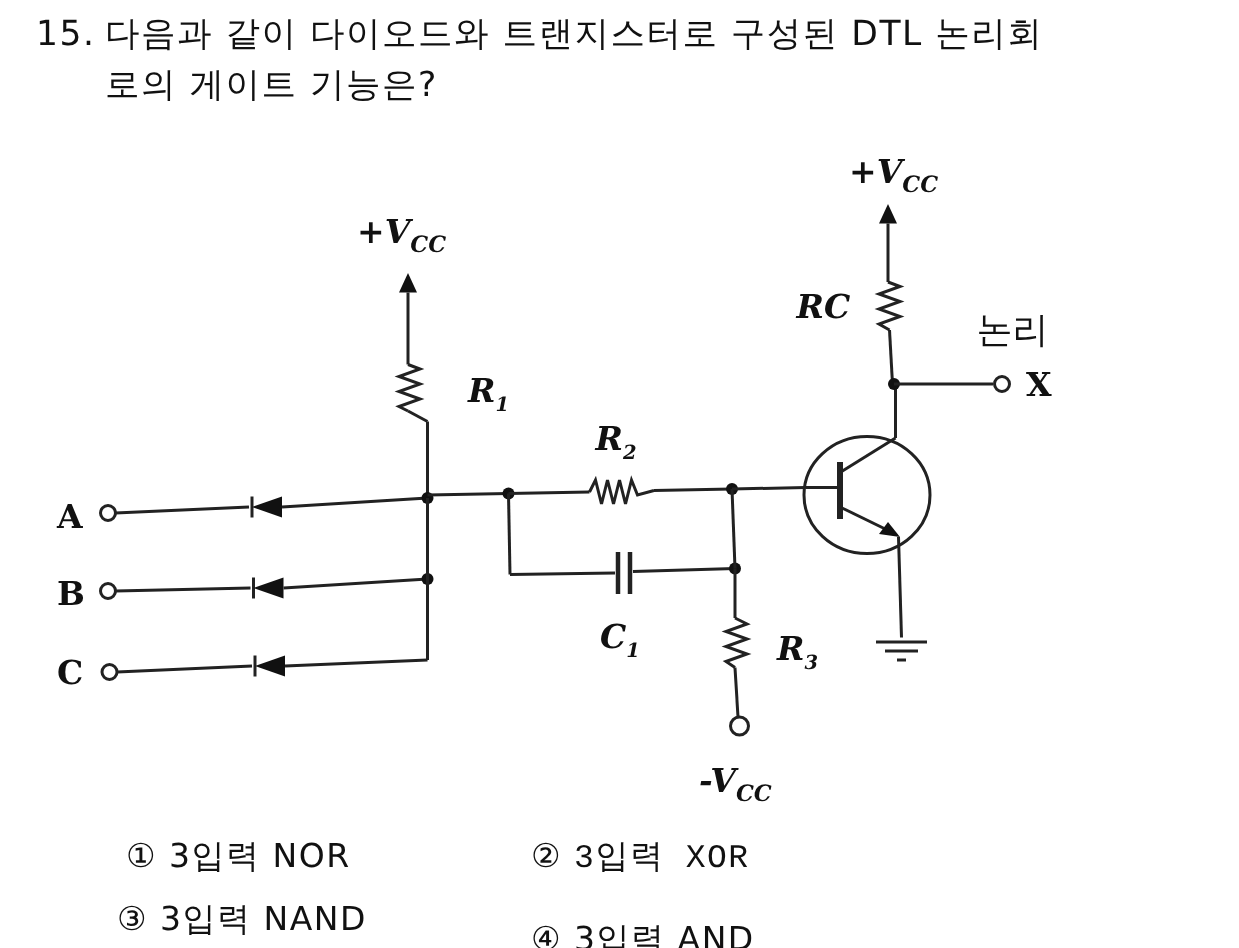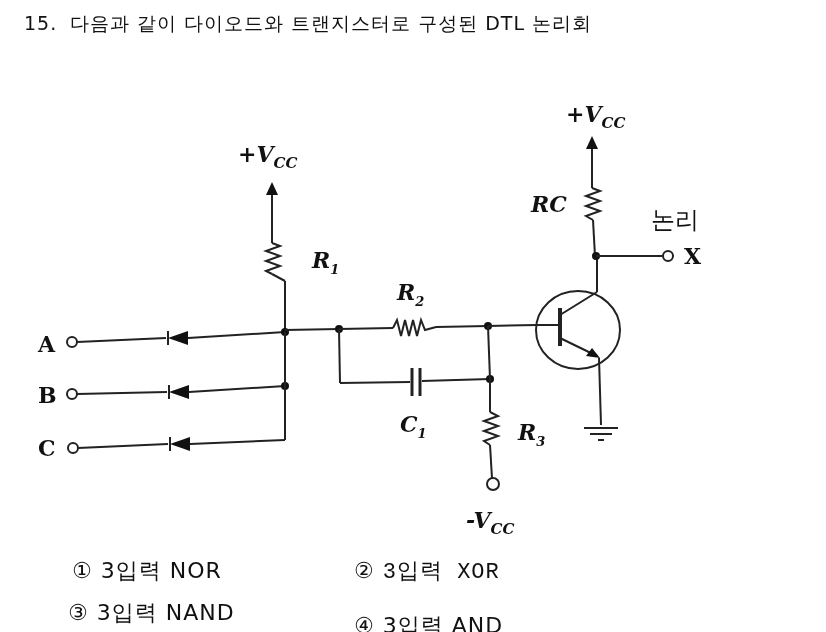--- a/index.html
+++ b/index.html
@@ -1,33 +1,34 @@
 <!DOCTYPE html>
 <html><head>
   <meta charset="utf-8">
   <style>
     html, body { margin: 0; padding: 0; background: #ffffff; }
     body { width: 826px; height: 632px; position: relative; overflow: hidden; font-family: "DejaVu Sans", sans-serif; color: #111; }
-    .question { position: absolute; left: 24px; top: 6px; font-size: 19px; line-height: 34px; letter-spacing: 1px; }
+    .question { position: absolute; left: 24px; top: 6px; font-size: 23px; line-height: 34px; letter-spacing: 1px; }
     .question .num { display: inline-block; width: 46px; }
     .question .line2 { padding-left: 46px; }
     .diagram { position: absolute; left: 0; top: 80px; width: 826px; height: 470px; }
     .diagram svg { width: 826px; height: 470px; }
     .svg-label { font-family: "DejaVu Serif", serif; font-style: italic; font-weight: bold; fill: #111; }
     .svg-label-plain { font-family: "DejaVu Serif", serif; font-weight: bold; fill: #111; }
     .svg-label-kr { font-family: "DejaVu Sans", sans-serif; fill: #111; }
     .options { position: absolute; left: 68px; top: 556px; font-size: 22px; }
     .opt { position: absolute; white-space: nowrap; letter-spacing: 1px; }
     .opt .mark { margin-right: 8px; }
   </style>
 </head>
 <body>
 
 <div class="question">
   <div><span class="num">15.</span><span>다음과 같이 다이오드와 트랜지스터로 구성된 DTL 논리회</span></div>
+  <div class="line2">로의 게이트 기능은?</div>
 </div>
 
 <div class="diagram">
   <svg viewBox="0 80 826 470" xmlns="http://www.w3.org/2000/svg" stroke="#222" stroke-width="2" fill="none">
 
     <g>
       <text class="svg-label" x="238" y="162" font-size="22" stroke="none"><tspan>+V</tspan><tspan font-size="15" dy="6">CC</tspan></text>
       <polygon points="272,182 266,195 278,195" fill="#111" stroke="none"></polygon>
       <line x1="272" y1="195" x2="272" y2="243"></line>
     </g>
@@ -129,17 +130,17 @@
       <circle cx="596" cy="256" r="4" fill="#111" stroke="none"></circle>
       <line x1="596" y1="256" x2="662" y2="256"></line>
       <circle cx="668" cy="256" r="5"></circle>
       <text class="svg-label-kr" x="651" y="228" font-size="24" stroke="none">논리</text>
       <text class="svg-label-plain" x="684" y="264" font-size="22" stroke="none">X</text>
     </g>
   </svg>
 </div>
 
 <div class="options">
-  <div class="opt" style="left:4px; top:0;"><span class="mark">①</span><span>3입력  NOR</span></div>
+  <div class="opt" style="left:16px; top:0;"><span class="mark">①</span><span>3입력  NOR</span></div>
   <div class="opt" style="left:286px; top:0;font-family:Liberation Mono, monospace;"><span class="mark">②</span><span>3입력  XOR</span></div>
-  <div class="opt" style="left:0; top:42px;"><span class="mark">③</span><span>3입력  NAND</span></div>
+  <div class="opt" style="left:10px; top:42px;"><span class="mark">③</span><span>3입력  NAND</span></div>
   <div class="opt" style="left:286px; top:55px;"><span class="mark">④</span><span>3입력  AND</span></div>
 </div>
 
 </body></html>

